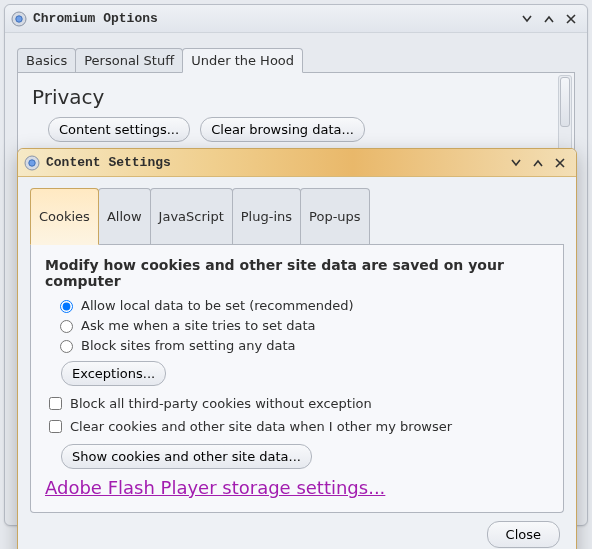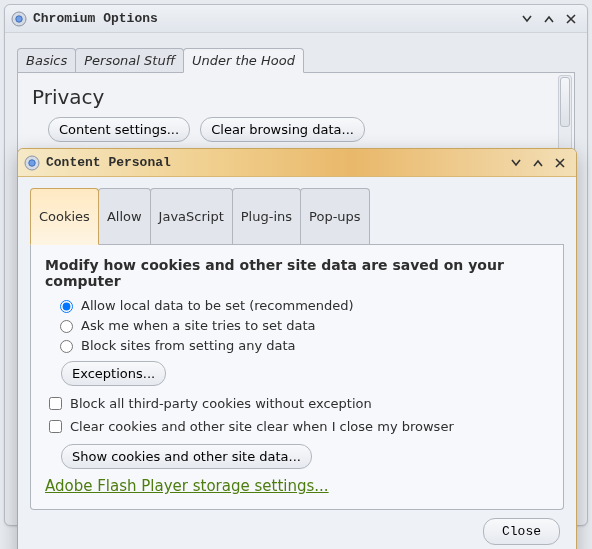--- a/index.html
+++ b/index.html
@@ -42,21 +42,21 @@
 .titlebar .spacer { flex:1; }
 .tb-btn {
   width:20px;height:20px;display:inline-flex;align-items:center;justify-content:center;
   border-radius:3px;margin-left:2px;cursor:pointer;
 }
 .tb-btn svg{display:block}
 
 .win-body { padding: 10px 12px 12px 12px; position:relative; }
 
 
-.tabbar { display:flex; align-items:flex-end; border-bottom:1px solid #b0b5be; margin-top:4px;font-style:italic;}
+.tabbar { display:flex; align-items:flex-end; border-bottom:1px solid #b0b5be; margin-top:4px;}
 .tab {
   padding:4px 8px;
   border:1px solid #b0b5be;
   border-bottom:none;
   background:#e2e6ec;
   margin-right:-1px;
   border-top-left-radius:4px;border-top-right-radius:4px;
   cursor:pointer;
   font-size:13px;
 }
@@ -148,24 +148,24 @@
 }
 
 .heading { font-weight:bold; font-size:14px; margin-bottom:8px; }
 
 .opt-row{display:flex;align-items:center;margin:4px 0 4px 10px;}
 .opt-row input{margin-right:8px;}
 .opt-row label{cursor:pointer;}
 
 .btn-row{margin:8px 0 8px 16px;}
 
-a.linklike{color:#4d7c0f;text-decoration:underline;cursor:pointer;font-size:15px;}
+a.linklike{color:#a21caf;text-decoration:underline;cursor:pointer;font-size:18px;}
 
 .dlg-footer{display:flex;justify-content:flex-end;padding:8px 4px 2px 4px;}
-.dlg-footer button.osbtn{padding:5px 18px;font-family:Liberation Mono, monospace;}
+.dlg-footer button.osbtn{padding:5px 18px;}
 
 .chromium-svg circle.outer{fill:#d6dbe4;stroke:#8a94a5;stroke-width:1;}
 .chromium-svg circle.inner{fill:#6f9fe8;stroke:#3f6fb8;stroke-width:1;}
 </style>
 </head>
 <body>
 
 <div class="window">
   <div class="titlebar">
     <span class="app-icon">
@@ -214,21 +214,21 @@
 </div>
 
 <div class="dialog">
   <div class="titlebar">
     <span class="app-icon">
       <svg class="chromium-svg" width="16" height="16" viewBox="0 0 16 16">
         <circle class="outer" cx="8" cy="8" r="7"></circle>
         <circle class="inner" cx="8" cy="8" r="3.2"></circle>
       </svg>
     </span>
-    <span class="title">Content Personal</span>
+    <span class="title">Content Settings</span>
     <span class="spacer"></span>
     <span class="tb-btn">
       <svg width="12" height="12" viewBox="0 0 12 12">
           <path d="M2 3 L6 8 L10 3" fill="none" stroke="#333" stroke-width="1.6"></path>
         </svg>
     </span>
     <span class="tb-btn">
       <svg width="12" height="12" viewBox="0 0 12 12">
           <path d="M2 9 L6 4 L10 9" fill="none" stroke="#333" stroke-width="1.6"></path>
         </svg>
@@ -268,21 +268,21 @@
       <div class="btn-row">
         <button class="osbtn">Exceptions...</button>
       </div>
 
       <div class="opt-row" style="margin-left:0;">
         <input type="checkbox" id="c0" style="">
         <label for="c0">Block all third-party cookies without exception</label>
       </div>
       <div class="opt-row" style="margin-left:0;">
         <input type="checkbox" id="c1" style="">
-        <label for="c1">Clear cookies and other site clear when I close my browser</label>
+        <label for="c1">Clear cookies and other site data when I other my browser</label>
       </div>
 
       <div class="btn-row">
         <button class="osbtn">Show cookies and other site data...</button>
       </div>
 
       <div style="margin-top:6px;">
         <a class="linklike">Adobe Flash Player storage settings...</a>
       </div>
     </div>

